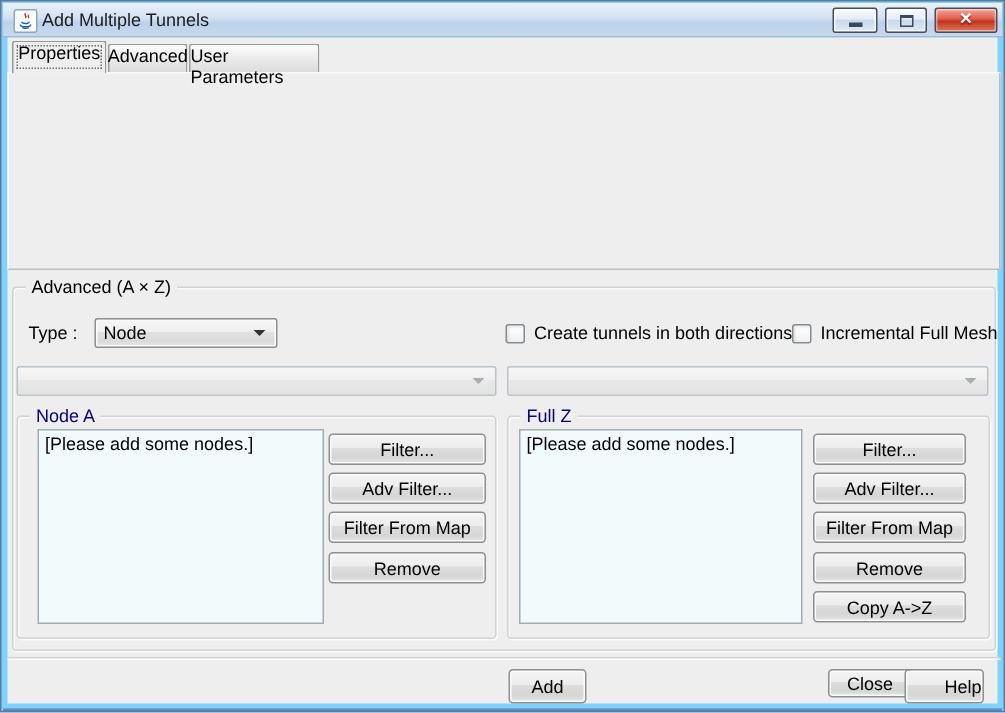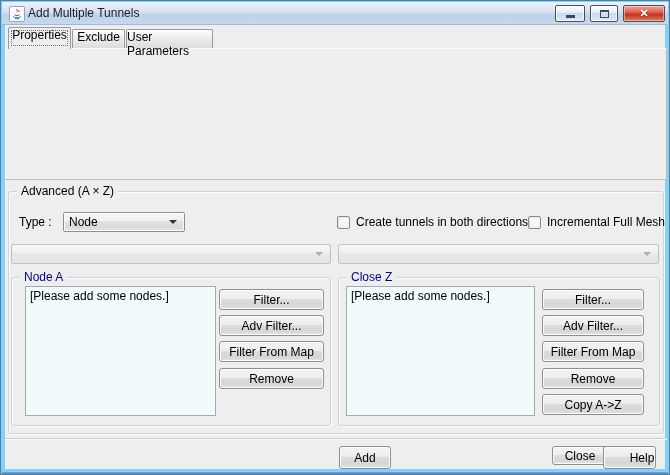--- a/index.html
+++ b/index.html
@@ -85,21 +85,21 @@
     </span>
   </div>
 
   <div class="client"></div>
 
   <div class="tab selected" style="left:7px; width:63px;">
     <span>Properties</span>
     <span class="focusring"></span>
   </div>
   <div class="tab" style="left:71px; width:53px;">
-    <span>Exclude</span>
+    <span>Advanced</span>
   </div>
   <div class="tab" style="left:125px; width:87px;">
     <span>User Parameters</span>
   </div>
   <div class="tabpane"></div>
 
   <div class="lbl r" style="left:20px; top:56px; width:97px;">Apply Template :</div>
   <div class="combo" style="left:121px; top:55px; width:167px; height:20px;">
     <span class="ctext">Default</span>
     <span class="arrowdn"></span>
@@ -150,21 +150,21 @@
   <div class="group" style="left:10px; top:276px; width:320px; height:149px;">
     <span class="gtitle navy">Node A</span>
   </div>
   <div class="list" style="left:24px; top:285px; width:191px; height:130px;">[Please add some nodes.]</div>
   <div class="btn" style="left:218px; top:288px; width:105px; height:21px;">Filter...</div>
   <div class="btn" style="left:218px; top:314px; width:105px; height:21px;">Adv Filter...</div>
   <div class="btn" style="left:218px; top:340px; width:105px; height:21px;">Filter From Map</div>
   <div class="btn" style="left:218px; top:367px; width:105px; height:21px;">Remove</div>
 
   <div class="group" style="left:337px; top:276px; width:322px; height:149px;">
-    <span class="gtitle navy">Close Z</span>
+    <span class="gtitle navy">Full Z</span>
   </div>
   <div class="list" style="left:345px; top:285px; width:189px; height:130px;">[Please add some nodes.]</div>
   <div class="btn" style="left:541px; top:288px; width:102px; height:21px;">Filter...</div>
   <div class="btn" style="left:541px; top:314px; width:102px; height:21px;">Adv Filter...</div>
   <div class="btn" style="left:541px; top:340px; width:102px; height:21px;">Filter From Map</div>
   <div class="btn" style="left:541px; top:367px; width:102px; height:21px;">Remove</div>
   <div class="btn" style="left:541px; top:393px; width:102px; height:21px;">Copy A-&gt;Z</div>
 
   <div class="hsep" style="left:4px; top:437px; width:662px;"></div>
   <div class="btn" style="left:315px; top:445px; width:52px; height:23px;margin-left:23px;">Add</div>

